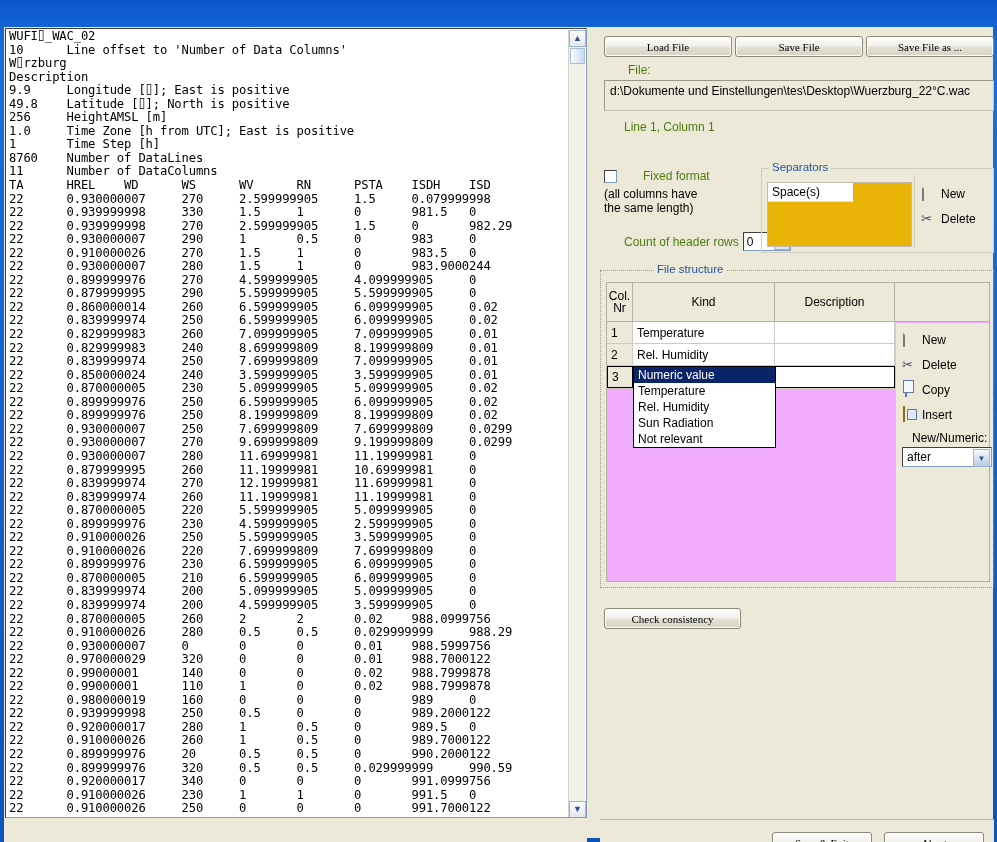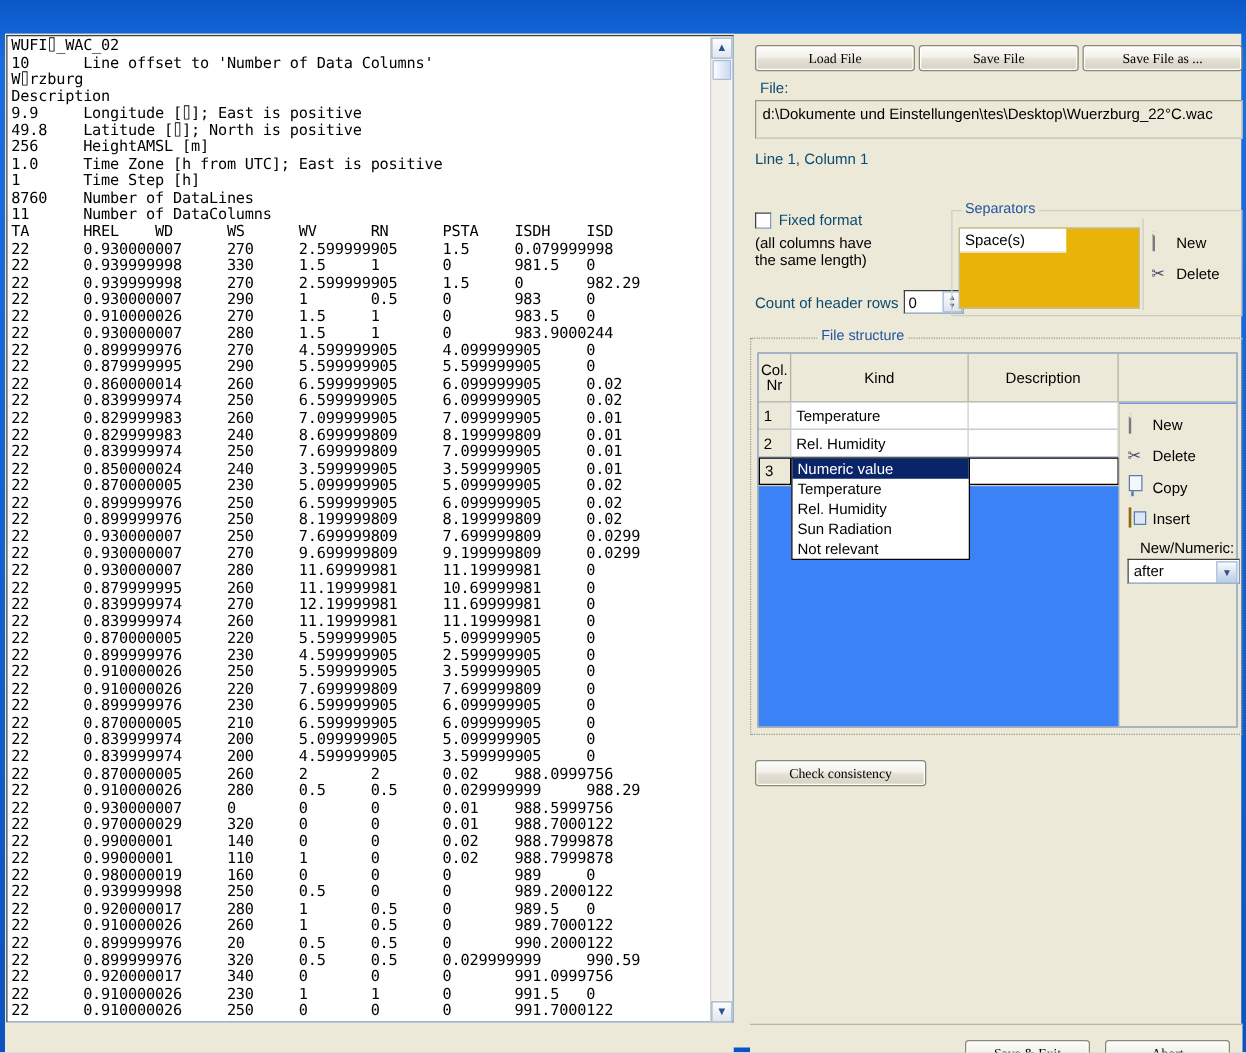--- a/index.html
+++ b/index.html
@@ -153,21 +153,21 @@
     border: 1px solid #8b8878;
     border-radius: 3px;
     font-family: Liberation Serif, serif;
     font-size: 11px;
     color: #000;
     text-align: center;
     display: flex; align-items: center; justify-content: center;
     box-shadow: inset 0 0 0 1px #ffffff;
     cursor: default;
   }
-  .lbl { font-size: 12px; color: #0c4a6e; }
+  .lbl { font-size: 12px; color: #4d7c0f; margin-left: 20px; }
 
   #btn-load  { position: absolute; left: 10px;  top: 9px; width: 128px; height: 21px; }
   #btn-save  { position: absolute; left: 141px; top: 9px; width: 128px; height: 21px; }
   #btn-saveas{ position: absolute; left: 272px; top: 9px; width: 128px; height: 21px; }
 
   #file-label { position: absolute; left: 14px; top: 36px; }
   #file-path-box {
     position: absolute; left: 10px; top: 53px;
     width: 390px; height: 31px;
     background: #ece9d8;
@@ -263,21 +263,21 @@
     background: transparent;
   }
   #fs-title {
     position: absolute; top: -8px; left: 8px;
     background: #ece9d8; padding: 0 3px;
     font-size: 11.5px; color: #2254a0; margin-left: 45px;
   }
   #fs-grid {
     position: absolute; left: 5px; top: 11px;
     width: 384px; height: 300px;
-    background: #3b82f6;
+    background: #f0abfc;
     border: 1px solid #b4b0a2;
     overflow: visible;
   }
   .grid-head {
     display: flex;
     height: 39px;
     background: #ece9d8;
     border-bottom: 1px solid #b4b0a2;
     font-size: 12px;
   }

